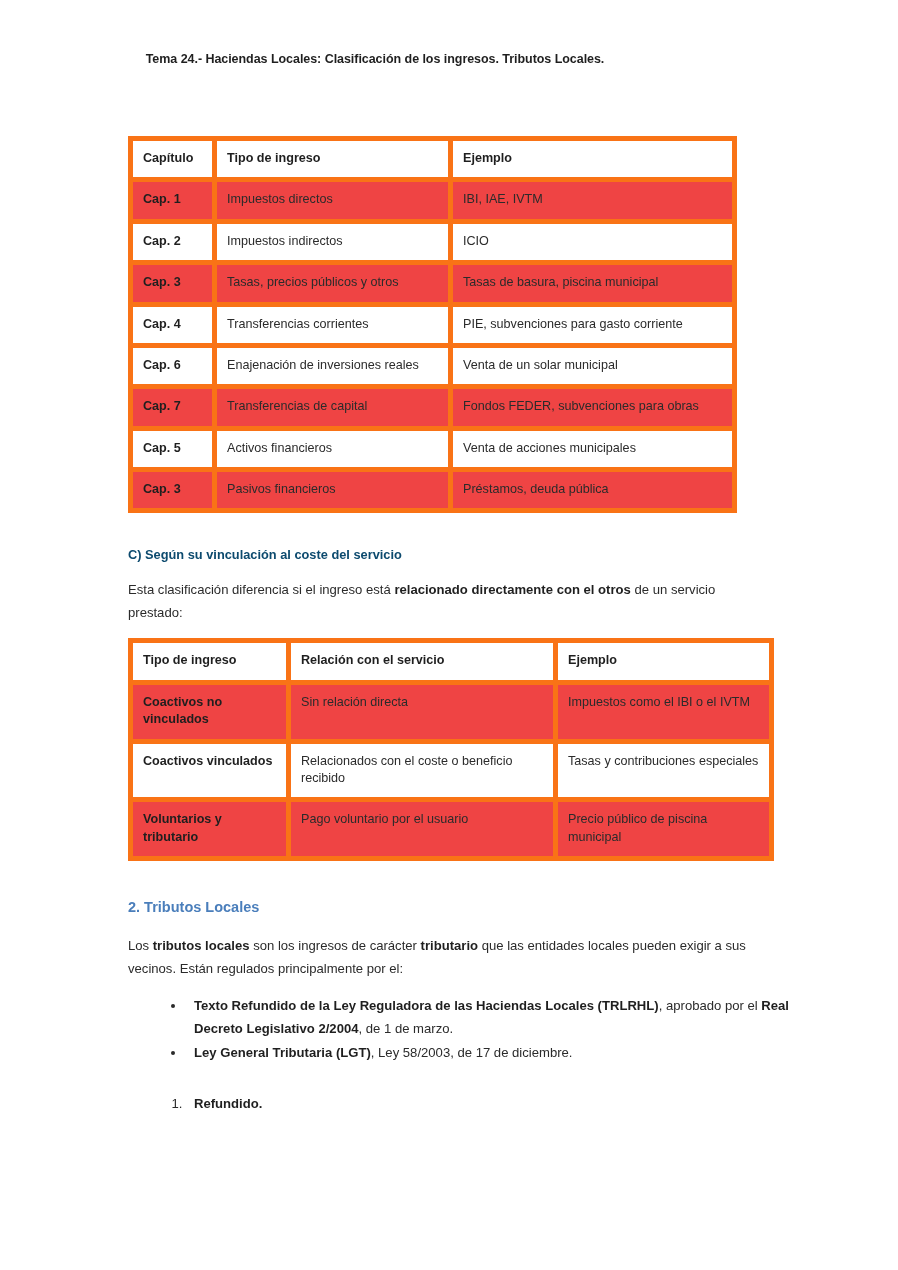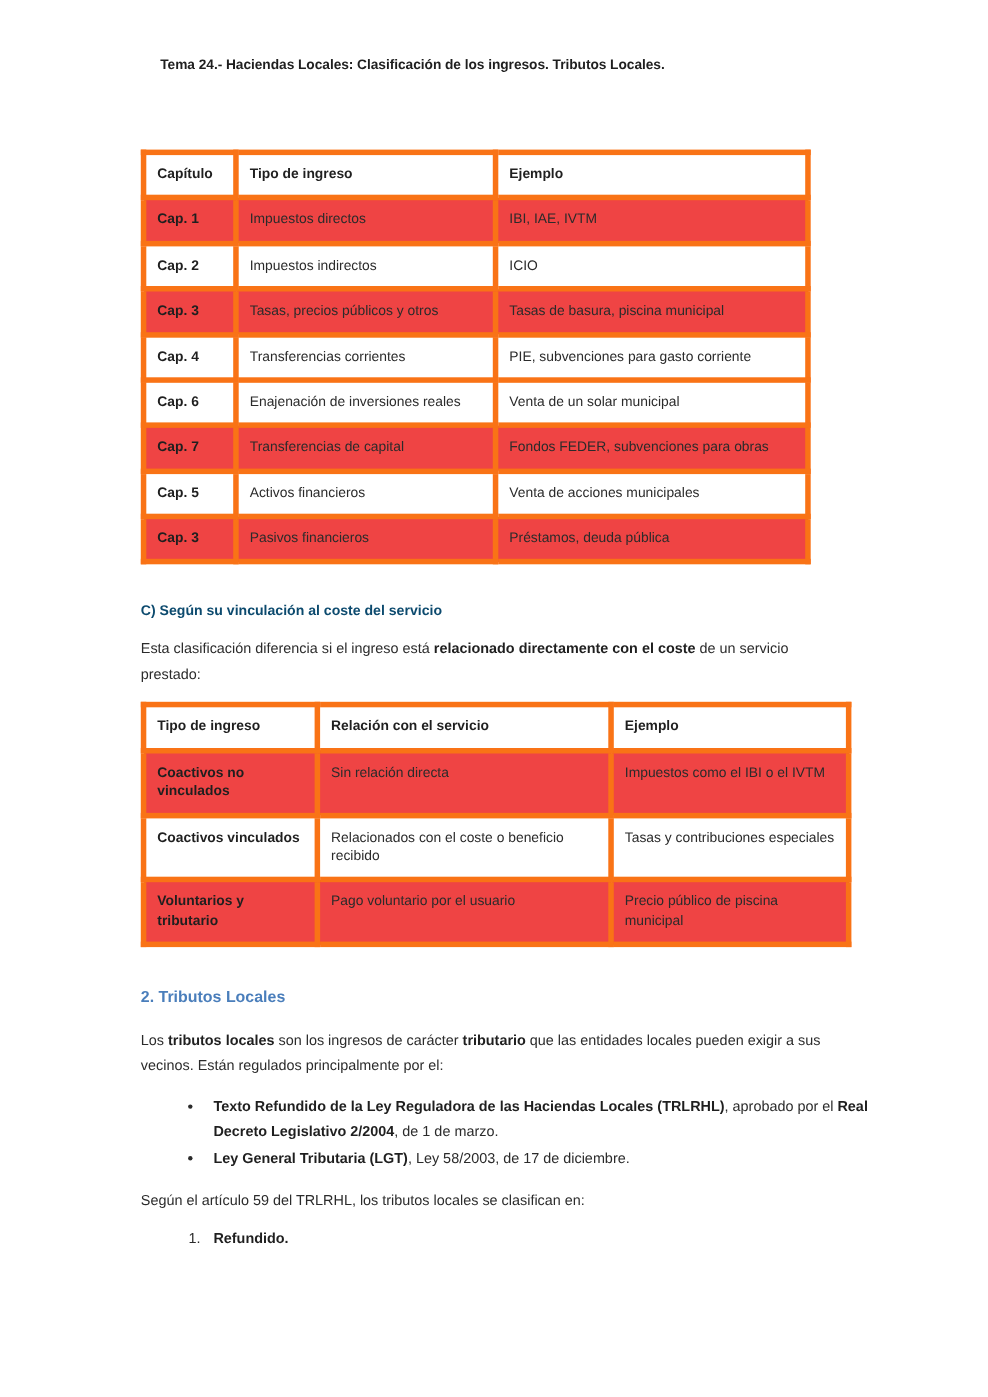--- a/index.html
+++ b/index.html
@@ -181,21 +181,21 @@
           <td>Préstamos, deuda pública</td>
         </tr>
       </tbody>
     </table>
 
     <div style="height:34px"></div>
     <div class="h-sub">C) Según su vinculación al coste del servicio</div>
 
     <div style="height:17px"></div>
     <p class="body" style="width:628px">
-      <span>Esta clasificación diferencia si el ingreso está </span><b>relacionado directamente con el coste</b><span> de un servicio prestado:</span>
+      <span>Esta clasificación diferencia si el ingreso está </span><b>relacionado directamente con el otros</b><span> de un servicio prestado:</span>
     </p>
 
     <div style="height:14px"></div>
     <table id="table-vinculacion" class="doc-table">
       <colgroup>
           <col class="c1">
           <col class="c2">
           <col class="c3">
         </colgroup>
       <thead>
@@ -236,21 +236,20 @@
     <ul class="doc-list" style="width:640px">
       <li>
         <b>Texto Refundido de la Ley Reguladora de las Haciendas Locales (TRLRHL)</b><span>, aprobado por el </span><b>Real Decreto Legislativo 2/2004</b><span>, de 1 de marzo.</span>
       </li>
       <li style="">
         <b>Ley General Tributaria (LGT)</b><span>, Ley 58/2003, de 17 de diciembre.</span>
       </li>
     </ul>
 
     <div style="height:15px"></div>
-    <p class="body" style="width:640px">Según el artículo 59 del TRLRHL, los tributos locales se clasifican en:</p>
 
     <div style="height:13px"></div>
     <ol class="doc-list" style="width:640px">
       <li>
         <b>Refundido.</b>
       </li>
     </ol>
 
   </div>
 </div>

